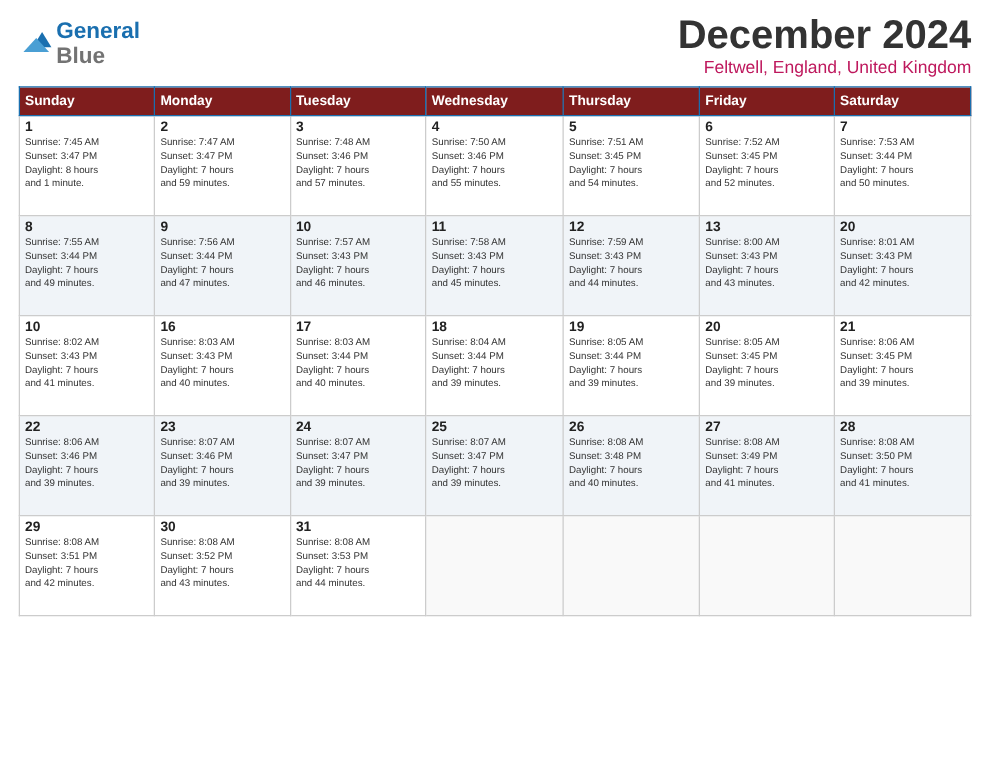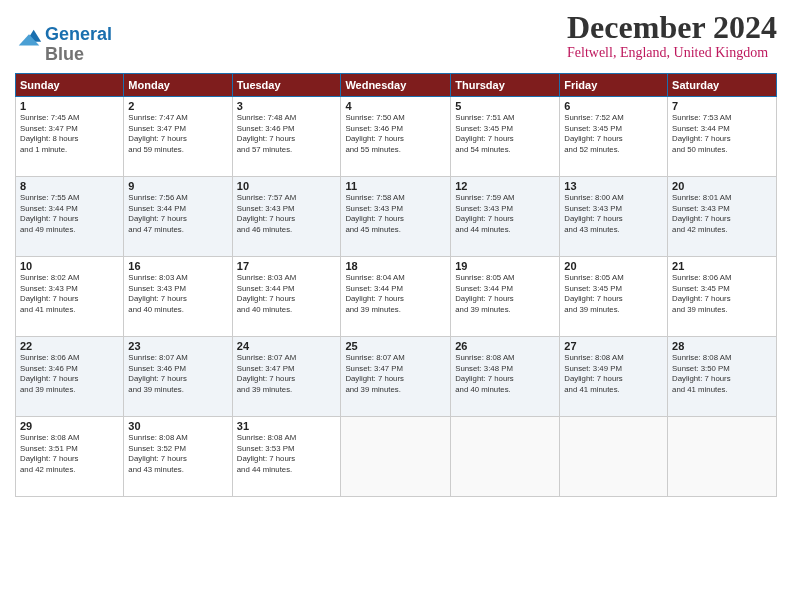--- a/index.html
+++ b/index.html
@@ -16,39 +16,39 @@
       padding: 10px 15px;
     }
     .header {
       display: flex;
       justify-content: space-between;
       align-items: flex-start;
       margin-bottom: 8px;
     }
     .logo {
       display: flex;
-      align-items: flex-start;
-      margin-top: 15px;
+      align-items: center;
+      margin-top: 5px;
     }
     .logo-text {
       font-size: 18px;
       font-weight: bold;
       color: #333;
       line-height: 1.1;
     }
     .logo-text span {
       color: #1a6faf;
     }
     .logo-icon {
       width: 28px;
       height: 28px;
       margin-right: 2px;
     }
     .title-block {
-      font-family: Liberation Serif, serif;
+      text-align: right;
     }
     .main-title {
       font-size: 32px;
       font-weight: bold;
       color: #333;
       line-height: 1.1;
     }
     .subtitle {
       font-size: 14px;
       color: #be185d;

